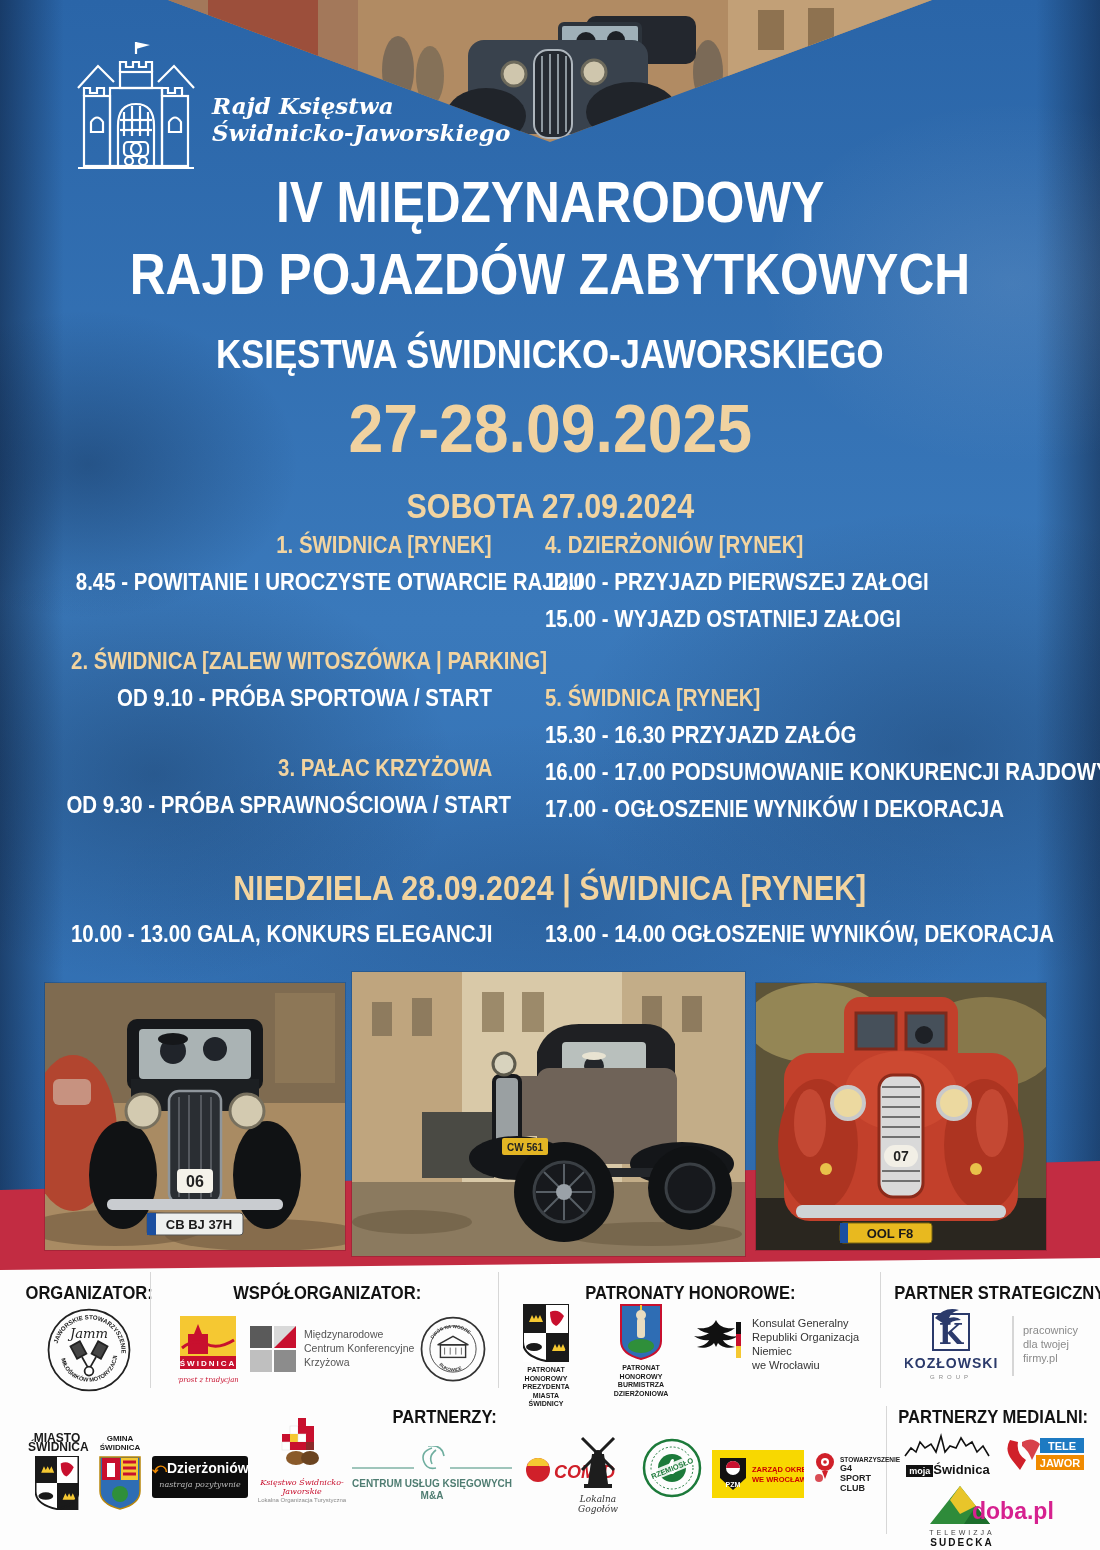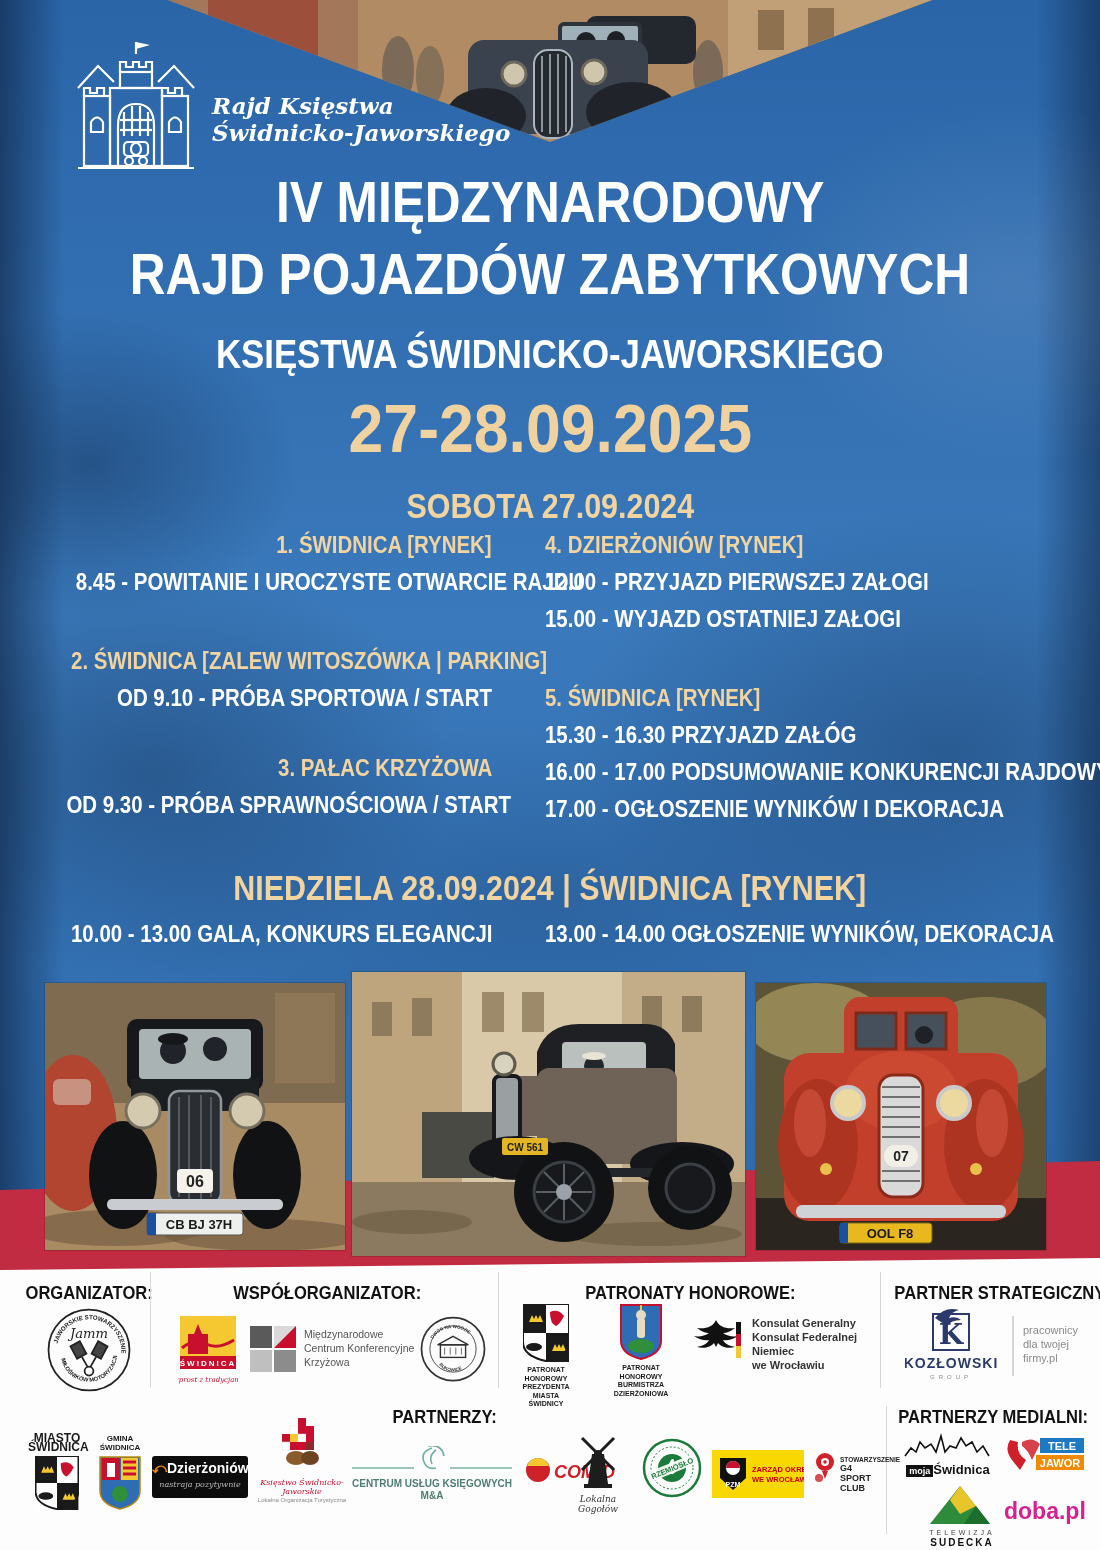--- a/index.html
+++ b/index.html
@@ -363,23 +363,23 @@
       </div>
     </div>
 
     <div class="abs" style="left:688px;top:58px;width:190px;">
       <svg width="60" height="50" viewBox="0 0 60 50" style="float:left;">
         <path d="M28 4 c-3,7 -10,9 -19,8 c5,4 9,5 12,5 c-4,3 -10,4 -15,3 c6,4 11,5 15,4 c-2,4 -7,6 -12,7 c7,2 14,0 17,-4 l2,4 l2,-4 c3,4 10,6 17,4 c-5,-1 -10,-3 -12,-7 c4,1 9,0 15,-4 c-5,1 -11,0 -15,-3 c3,0 7,-1 12,-5 c-9,1 -16,-1 -19,-8 z" fill="#111"></path>
         <rect x="48" y="6" width="5" height="12" fill="#111"></rect>
         <rect x="48" y="18" width="5" height="12" fill="#c8102e"></rect>
         <rect x="48" y="30" width="5" height="12" fill="#f5c832"></rect>
       </svg>
-      <div style="margin-left:64px;font-size:11px;line-height:14px;color:#333;font-weight:bold;">
+      <div style="margin-left:64px;font-size:11px;line-height:14px;color:#333;font-weight:normal;">
         <div>Konsulat Generalny</div>
-        <div>Konsulat Federalnej Niemiec</div>
+        <div>Republiki Organizacja Niemiec</div>
         <div>we Wrocławiu</div>
       </div>
     </div>
 
     <div class="abs" style="left:905px;top:48px;width:190px;">
       <svg width="190" height="84" viewBox="0 0 190 84">
         <path d="M30 12 q10,-12 24,-8 q-8,2 -10,8 q8,-2 12,2 q-10,0 -14,6 z" fill="#2b3a6b"></path>
         <rect x="28" y="8" width="36" height="36" fill="none" stroke="#2b3a6b" stroke-width="2"></rect>
         <text x="46" y="38" font-size="28" text-anchor="middle" fill="#2b3a6b" font-family="DejaVu Serif, serif" font-weight="bold">K</text>
         <text x="46" y="62" font-size="14" text-anchor="middle" fill="#2b3a6b" font-weight="bold" letter-spacing="1" font-family="Liberation Sans, sans-serif">KOZŁOWSKI</text>
@@ -549,16 +549,16 @@
     <div class="abs" style="left:922px;top:228px;width:80px;text-align:center;">
       <svg width="64" height="38" viewBox="0 0 64 38">
         <polygon points="30,0 60,38 0,38" fill="#2e8b3a"></polygon>
         <polygon points="30,0 46,20 30,28 20,14" fill="#e8c52a"></polygon>
         <polygon points="46,20 60,38 34,38" fill="#1c6e2c"></polygon>
       </svg>
       <div style="font-size:7px;letter-spacing:3px;color:#444;line-height:9px;">TELEWIZJA</div>
       <div style="font-size:10px;font-weight:bold;letter-spacing:2px;color:#111;line-height:12px;">SUDECKA</div>
     </div>
 
-    <div class="abs" style="left:1004px;top:240px;font-size:23px;font-weight:bold;color:#d6218f;">doba.pl</div>
+    <div class="abs" style="left:972px;top:240px;font-size:23px;font-weight:bold;color:#d6218f;">doba.pl</div>
 
   </div>
 </div>
 
 </body></html>

